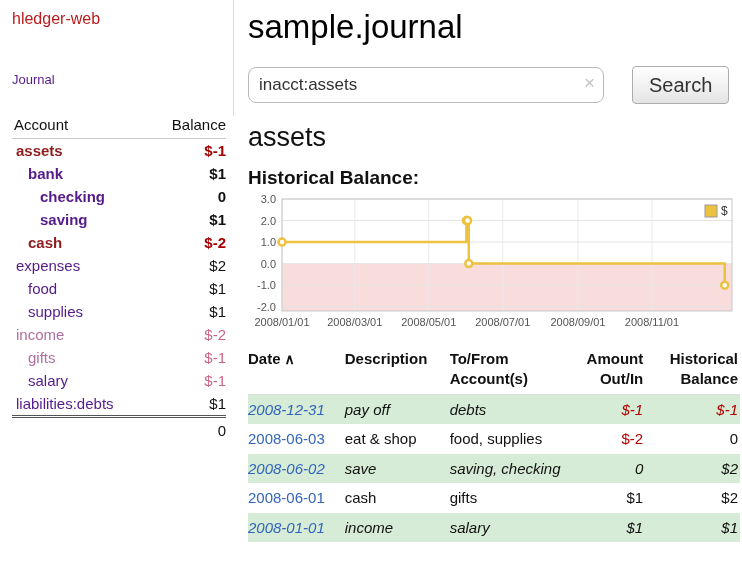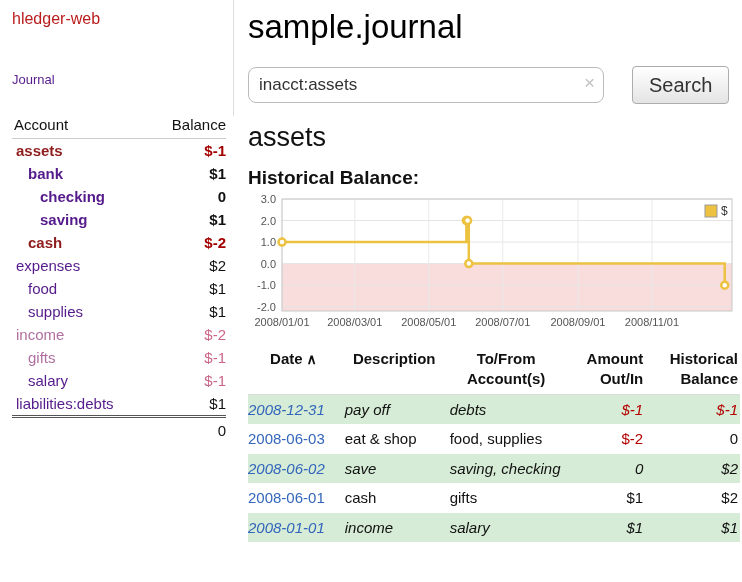--- a/index.html
+++ b/index.html
@@ -40,21 +40,21 @@
          background:linear-gradient(#ffffff,#e4e4e4); border:1px solid #ad ad;
          border:1px solid #adadad; border-radius:4px; cursor:pointer;
          font-family:"Liberation Sans", sans-serif; }
   .btn.help { padding:0 13px; }
   h2.section-title { font-size:27px; font-weight:400; margin:4px 0 14px 0; }
   .chart-label { font-weight:bold; font-size:19px; margin-bottom:6px; }
   #chart { margin-bottom:10px; }
 
   
   table.register { width:100%; border-collapse:collapse; font-size:15px; margin-top:4px; }
-  table.register th { font-weight:bold; text-align:center; vertical-align:top;
+  table.register th { font-weight:bold; text-align:left; vertical-align:top;
                       padding:2px 6px 4px 0; border-bottom:1px solid #ddd; line-height:1.35; }
   table.register th.right, table.register td.right { text-align:right; }
   table.register td { padding:5px 6px 5px 0; vertical-align:top; line-height:1.3; }
   table.register td:last-child, table.register th:last-child { padding-right:2px; }
   table.register col.c-date { width:96px; }
   table.register col.c-desc { width:104px; }
   table.register col.c-acct { width:118px; }
   table.register col.c-amt  { width:80px; }
   table.register col.c-bal  { width:90px; }
   tr.stripe { background:#d6ecd6;font-style:italic; }

